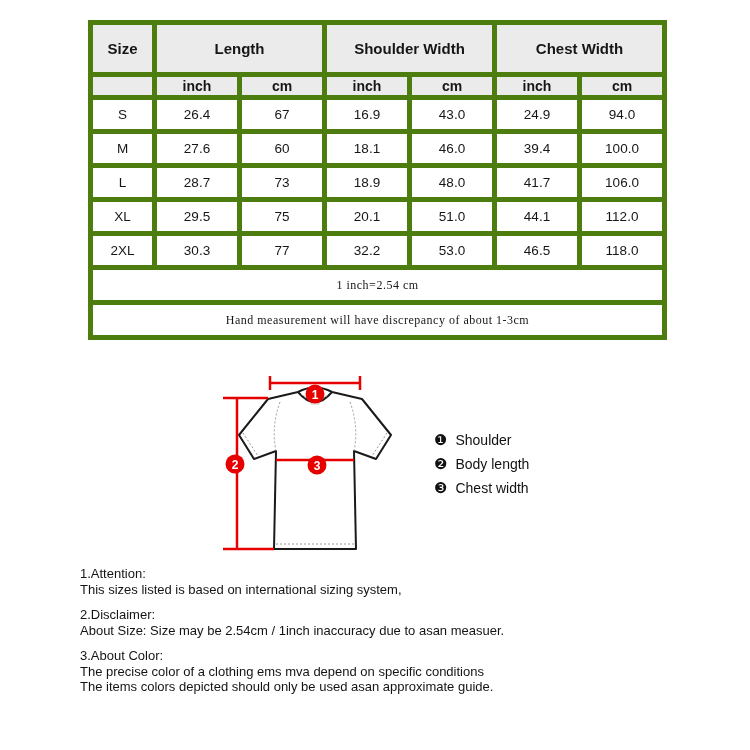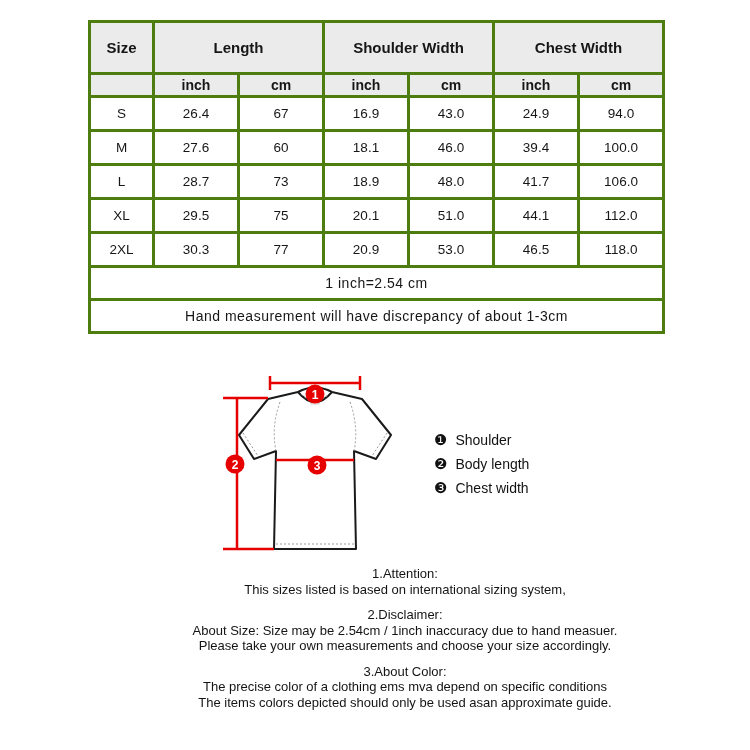--- a/index.html
+++ b/index.html
@@ -8,44 +8,44 @@
     font-family:"Liberation Sans",sans-serif;color:#161616;
   }
 
   
   .size-table-wrap{position:absolute;left:88px;top:20px;}
   table.size-table{
     border-collapse:collapse;table-layout:fixed;width:574px;
     border:2px solid #8a8a8a;
   }
   table.size-table th,table.size-table td{
-    border:3px solid #4d7c0f;text-align:center;vertical-align:middle;
+    border:5px solid #4d7c0f;text-align:center;vertical-align:middle;
     padding:0;overflow:hidden;white-space:nowrap;
   }
   table.size-table th{background:#ebebeb;font-weight:bold;font-size:15px;}
   tr.hdr-row{height:52px;}
   tr.sub-row{height:23px;}
   tr.sub-row th{font-weight:bold;font-size:14px;}
   tr.data-row{height:34px;}
   tr.data-row td{font-size:13.5px;background:#fff;}
   .grp-l{border-left:2px solid #8a8a8a !important;}
   tr.note-row td{
-    height:30px;background:#fff;font-family:Liberation Sans, sans-serif;
-    font-size:14px;letter-spacing:.5px;
+    height:30px;background:#fff;font-family:Liberation Serif, serif;
+    font-size:12px;letter-spacing:.5px;
   }
 
   
   .diagram{position:absolute;left:210px;top:372px;width:215px;height:188px;}
   .legend{position:absolute;left:434px;top:432px;display:flex;flex-direction:column;gap:8px;}
   .legend-item{display:flex;align-items:center;font-size:14px;color:#111;}
   .legend-sym{font-family:"DejaVu Sans",sans-serif;font-size:15px;margin-right:8px;line-height:1;}
 
   
   .info{position:absolute;left:80px;top:566px;width:650px;font-size:13px;line-height:15.5px;color:#141414;}
-  .info-section{margin-bottom:10px;text-align:center;}
+  .info-section{margin-bottom:10px;}
   .info-section div{white-space:nowrap;}
 </style>
 </head>
 <body>
 
 <div class="sheet">
 
   <div class="size-table-wrap">
     <table class="size-table">
       <colgroup>
@@ -107,21 +107,21 @@
           <td>75</td>
           <td class="grp-l">20.1</td>
           <td>51.0</td>
           <td class="grp-l">44.1</td>
           <td>112.0</td>
         </tr>
         <tr class="data-row">
           <td>2XL</td>
           <td class="grp-l">30.3</td>
           <td>77</td>
-          <td class="grp-l">20.9</td>
+          <td class="grp-l">32.2</td>
           <td>53.0</td>
           <td class="grp-l">46.5</td>
           <td>118.0</td>
         </tr>
 
         <tr class="note-row">
           <td colspan="7">1 inch=2.54 cm</td>
         </tr>
         <tr class="note-row">
           <td colspan="7">Hand measurement will have discrepancy of about 1-3cm</td>
@@ -191,22 +191,21 @@
     </div>
   </div>
 
   <div class="info">
     <div class="info-section">
       <div>1.Attention:</div>
       <div>This sizes listed is based on international sizing system,</div>
     </div>
     <div class="info-section">
       <div>2.Disclaimer:</div>
-      <div>About Size: Size may be 2.54cm / 1inch inaccuracy due to hand measuer.</div>
-      <div>Please take your own measurements and choose your size accordingly.</div>
+      <div>About Size: Size may be 2.54cm / 1inch inaccuracy due to asan measuer.</div>
     </div>
     <div class="info-section">
       <div>3.About Color:</div>
       <div>The precise color of a clothing ems mva depend on specific conditions</div>
       <div>The items colors depicted should only be used asan approximate guide.</div>
     </div>
   </div>
 
 </div>
 

